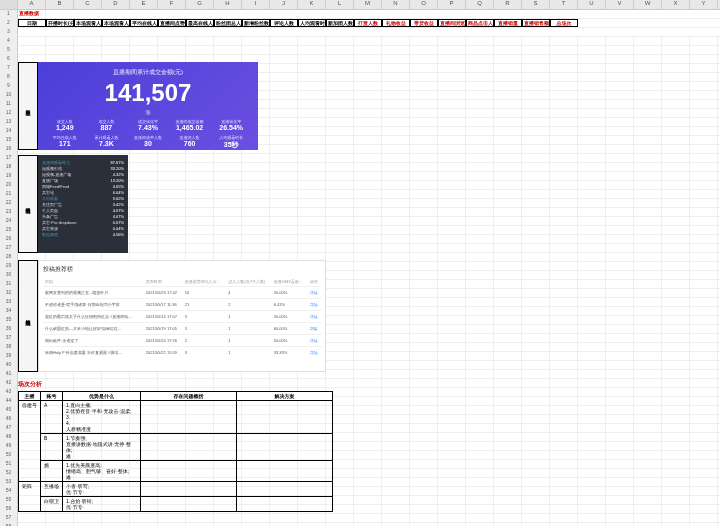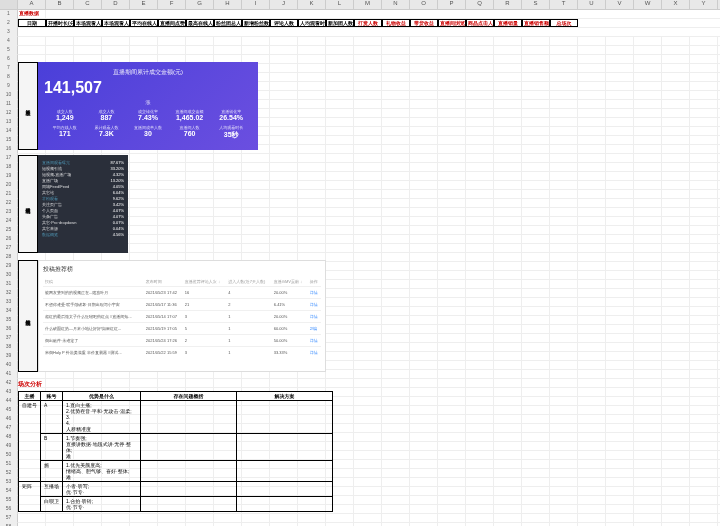--- a/index.html
+++ b/index.html
@@ -13,21 +13,21 @@
 .grid { margin-left: 18px; }
 .gridrow { display: flex; height: 9px; border-bottom: 1px solid #eee; }
 .gridrow .cell { flex: 0 0 28px; border-right: 1px solid #eee; font-size: 5px; overflow: hidden; white-space: nowrap; padding: 0 1px; }
 .section-title { color: #c00; font-size: 6px; font-weight: bold; }
 .hdr-row { background: #fff; }
 .hdr-row .cell { border: 1px solid #000; font-size: 5px; text-align: center; font-weight: bold; }
 .hdr-row .cell.red { color: #c00; }
 .merged-label { position: absolute; left: 18px; width: 20px; background: #f5f5f5; border: 1px solid #000; font-size: 5px; writing-mode: vertical-rl; text-align: center; display: flex; align-items: center; justify-content: center; }
 .card-purple { position: absolute; left: 38px; top: 62px; width: 220px; height: 88px; background: linear-gradient(135deg, #4a3fd9, #6b4fe0); color: #fff; padding: 6px; }
 .card-purple .title { text-align: center; font-size: 6px; opacity: 0.9; }
-.card-purple .big { text-align: left; font-size: 16px; font-weight: bold; margin: 2px 0; }
+.card-purple .big { text-align: center; font-size: 24px; font-weight: bold; margin: 2px 0; }
 .card-purple .sub { text-align: center; font-size: 5px; opacity: 0.8; }
 .card-purple .metrics { display: flex; flex-wrap: wrap; margin-top: 4px; }
 .card-purple .metric { flex: 0 0 20%; text-align: center; }
 .card-purple .metric .lbl { font-size: 4px; opacity: 0.8; }
 .card-purple .metric .val { font-size: 7px; font-weight: bold; }
 .card-dark { position: absolute; left: 38px; top: 155px; width: 90px; height: 98px; background: #2a2f3a; color: #fff; padding: 4px; font-size: 4px; }
 .card-dark .drow { display: flex; justify-content: space-between; margin: 1px 0; }
 .card-dark .drow .k { opacity: 0.8; }
 .card-dark .drow .v { color: #fff; }
 .card-dark .hl { color: #5ac; }

